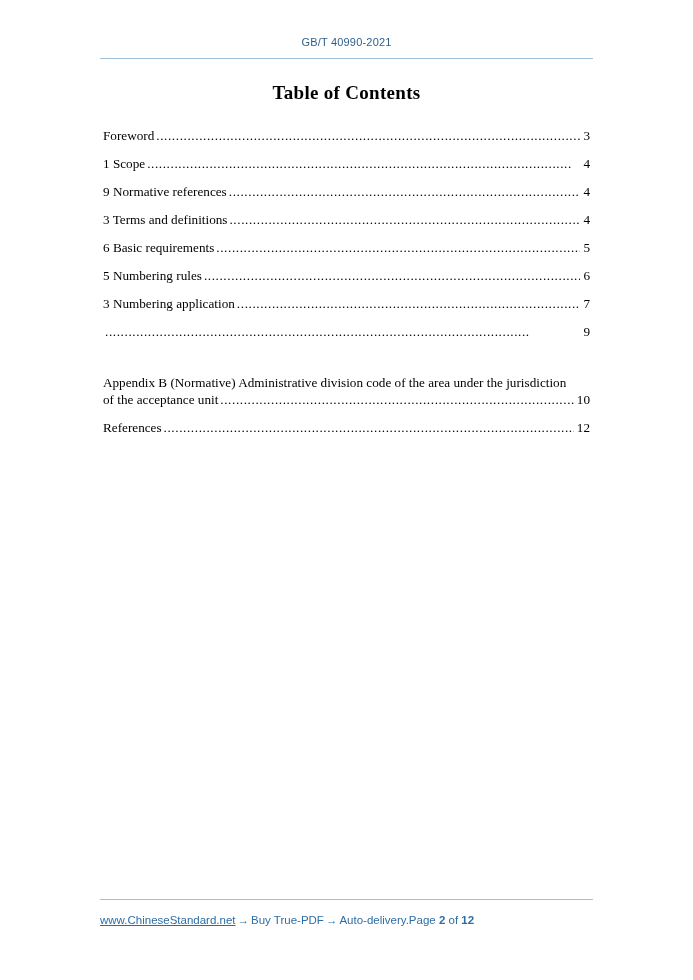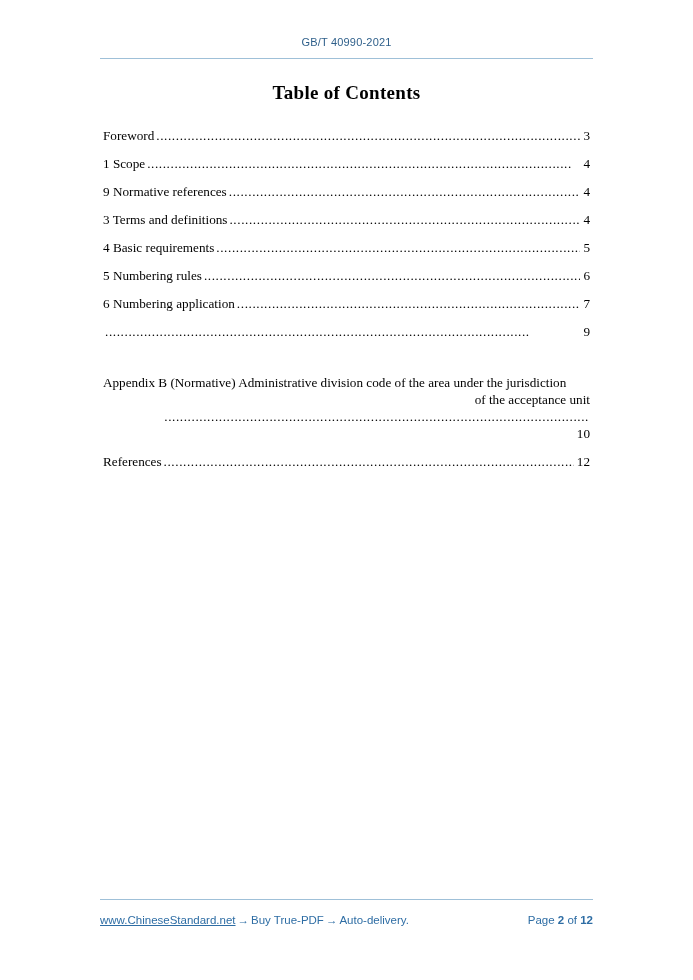--- a/index.html
+++ b/index.html
@@ -90,40 +90,38 @@
   }
   .wrapped-line1 {
     display: block;
     white-space: nowrap;
     margin-top: 34px;
   }
   .wrapped-line2 {
     display: flex;
     align-items: flex-end;
     width: 100%;
-    flex-direction: column;
   }
   .footer-rule {
     position: absolute;
     left: 100px;
     top: 899px;
     width: 493px;
     height: 1px;
     background: #9fc0d8;
   }
   .footer {
     position: absolute;
     left: 100px;
     top: 914px;
     width: 493px;
     font-family: "Liberation Sans", sans-serif;
     font-size: 11.5px;
     color: #2e6da4;
     display: flex;
-    justify-content: space-between;
     align-items: baseline;
   }
   .footer-left {
     white-space: nowrap;
   }
   .footer-url {
     color: #2e6da4;
     text-decoration: underline;
   }
   .footer-sep {
@@ -170,33 +168,33 @@
       <span class="toc-page">4</span>
     </div>
 
     <div class="toc-entry">
       <span class="toc-text">3 Terms and definitions</span>
       <span class="toc-dots">.............................................................................................................</span>
       <span class="toc-page">4</span>
     </div>
 
     <div class="toc-entry">
-      <span class="toc-text">4 Basic requirements</span>
+      <span class="toc-text">6 Basic requirements</span>
       <span class="toc-dots">.............................................................................................................</span>
       <span class="toc-page">5</span>
     </div>
 
     <div class="toc-entry">
       <span class="toc-text">5 Numbering rules</span>
       <span class="toc-dots">.............................................................................................................</span>
       <span class="toc-page">6</span>
     </div>
 
     <div class="toc-entry">
-      <span class="toc-text">6 Numbering application</span>
+      <span class="toc-text">3 Numbering application</span>
       <span class="toc-dots">.............................................................................................................</span>
       <span class="toc-page">7</span>
     </div>
 
     <div class="toc-entry">
       <span class="toc-dots">.............................................................................................................</span>
       <span class="toc-page">9</span>
     </div>
 
     <div class="toc-entry wrapped">

